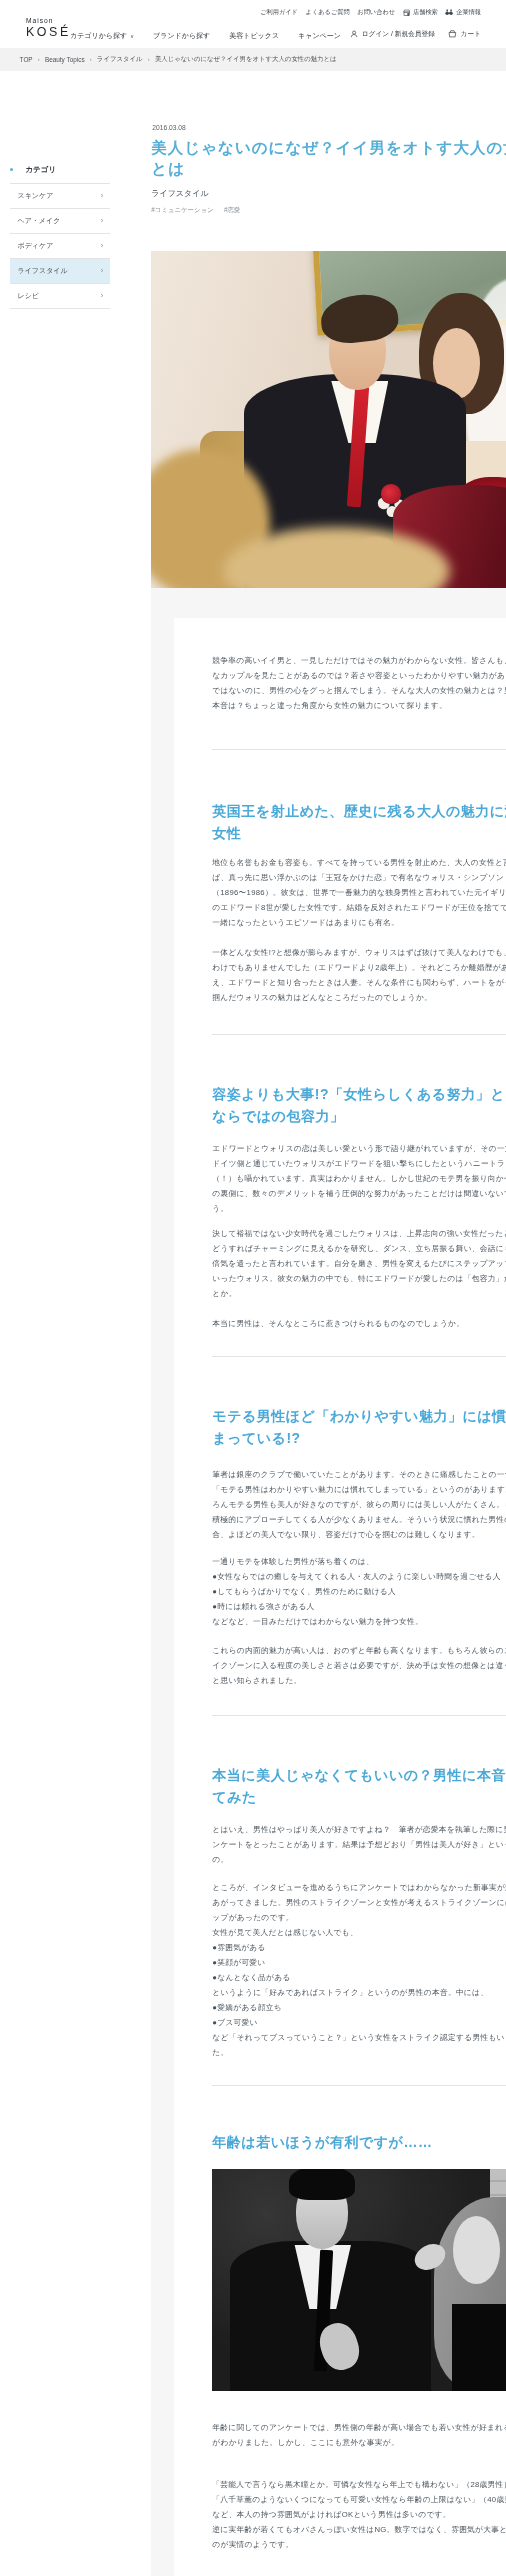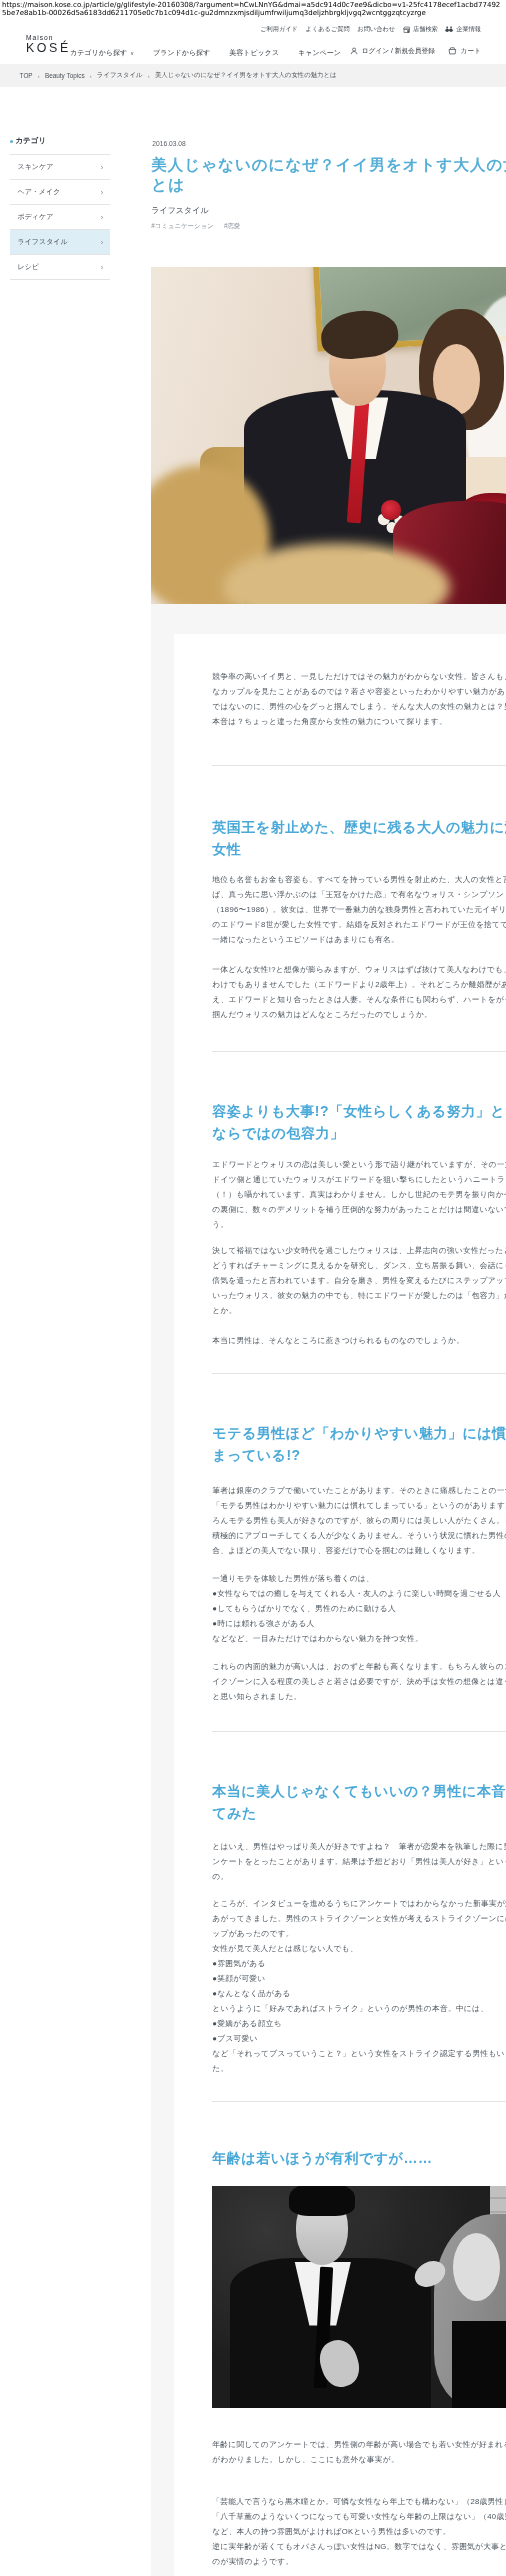--- a/index.html
+++ b/index.html
@@ -25,21 +25,21 @@
   .icon-svg { display:inline-block; vertical-align:middle; }
 
   
   .breadcrumb { margin-top:3.6px; height:23px; background:#f2f2f2; display:flex; align-items:center; padding-left:19.6px; font-size:6.4px; color:#4c5258; white-space:nowrap; overflow:hidden; }
   .breadcrumb .sep { margin:0 5.2px; color:#888; font-size:5.7px; }
   .bc-item { cursor:pointer; }
 
   
   .content-wrap { display:flex; align-items:flex-start; }
   .sidebar { width:100px; margin:49px 0 0 10.3px; flex:none; }
-  .side-title { display:flex; align-items:center; gap:2px; font-size:7.5px; font-weight:bold; color:#333a41; padding-bottom:8.2px; }
+  .side-title { display:flex; align-items:center; gap:12px; font-size:7.5px; font-weight:bold; color:#333a41; padding-bottom:8.2px;margin-top:45px; }
   .cat-bullet { width:3.1px; height:3.1px; border-radius:50%; background:#5fb0d9; }
   .side-list { border-top:0.5px solid #e3e3e3; }
   .side-item { display:flex; align-items:center; justify-content:space-between; height:24px; border-bottom:0.5px solid #e3e3e3; padding:0 7.2px; font-size:7px; color:#4a5158; cursor:pointer; }
   .side-item.active { background:#ddeef6; }
   .side-chev { color:#7a828a; font-size:7.2px; }
 
   .article-col { margin-left:41px; width:639px; flex:none; }
   .art-date { margin:53px 0 0 1px; font-size:6.7px; color:#5a6168; }
   .art-title { margin-top:7.7px; width:438px; font-size:15.5px; line-height:20.6px; letter-spacing:1px; font-weight:bold; color:#55aed6; }
   .art-cat { margin-top:8.8px; font-size:8px; color:#46505a; cursor:pointer; }
@@ -89,21 +89,20 @@
   .bw-woman-hair { left:222px; top:28px; width:142px; height:193px; background:linear-gradient(100deg,#9a9a9a,#7f7f7f 60%,#909090); border-radius:42% 42% 28% 28%; }
   .bw-woman-face { left:241px; top:47px; width:47px; height:68px; background:#d9d9d9; border-radius:50%; }
   .bw-woman-body { left:240px; top:135px; width:121px; height:87px; background:#0f0f0f; }
   .bw-woman-hand { left:202px; top:76px; width:32px; height:24px; background:#cfcfcf; border-radius:50%; transform:rotate(-28deg); }
 </style>
 </head>
 <body>
 
 <div class="page">
 
-  <div class="url-text">https://maison.kose.co.jp/article/g/glifestyle-20160308/?argument=hCwLNnYG&amp;dmai=a5dc914d0c7ee9&amp;dicbo=v1-25fc4178ecef1acbd774925be7e8ab1b-00026d5a6183dd6211705e0c7b1c094d1c-gu2dmnzxmjsdiljumfrwiljumq3deljzhbrgkljvgq2wcntggzqtcyzrge</div>
 
   <div class="site-header">
     <div class="util-nav">
       <span class="util-item">ご利用ガイド</span>
       <span class="util-item">よくあるご質問</span>
       <span class="util-item">お問い合わせ</span>
       <span class="util-item">
         <svg class="icon-svg" width="7.7" height="7.2" viewBox="0 0 15 14">
             <rect x="2" y="6" width="11" height="7" fill="none" stroke="#3c444b" stroke-width="1.2"></rect>
             <path d="M1 6 L3 2 H12 L14 6 Z" fill="none" stroke="#3c444b" stroke-width="1.2"></path>

